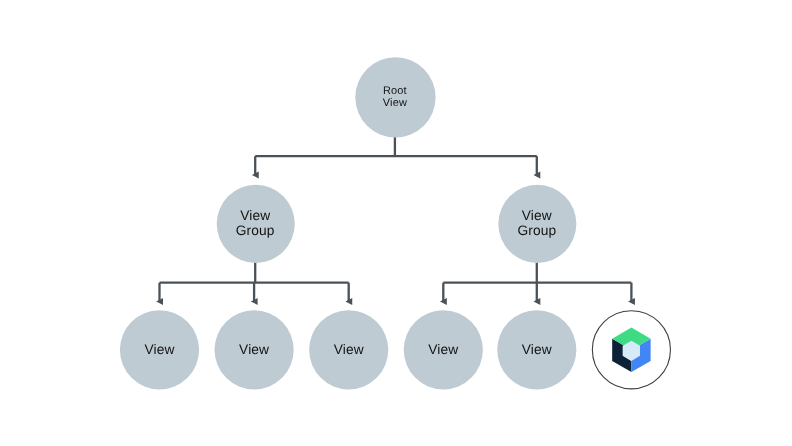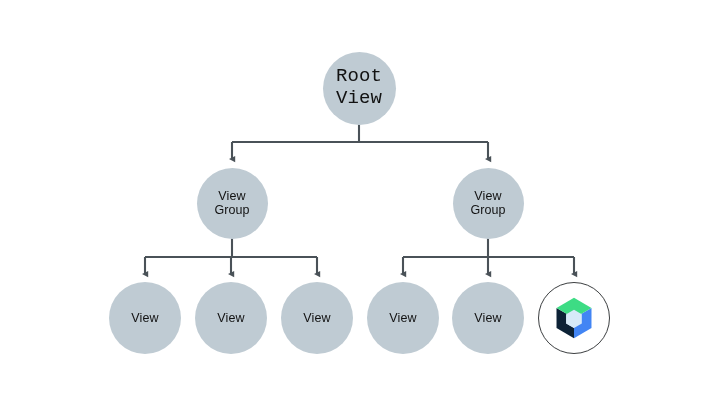--- a/index.html
+++ b/index.html
@@ -50,22 +50,21 @@
   }
   .node-label {
     color: #121212;
     font-family: "Liberation Sans", sans-serif;
     line-height: 1.14;
     letter-spacing: 0.1px;
     white-space: pre-line;
     pointer-events: none;
   }
   .label-root {
-    font-size: 19px;
-    font-family: Liberation Mono, monospace;
+    font-size: 10px;
   }
   .label-group {
     font-size: 12.5px;
   }
   .label-leaf {
     font-size: 12.5px;
   }
   .logo-wrap {
     width: 46px;
     height: 46px;

